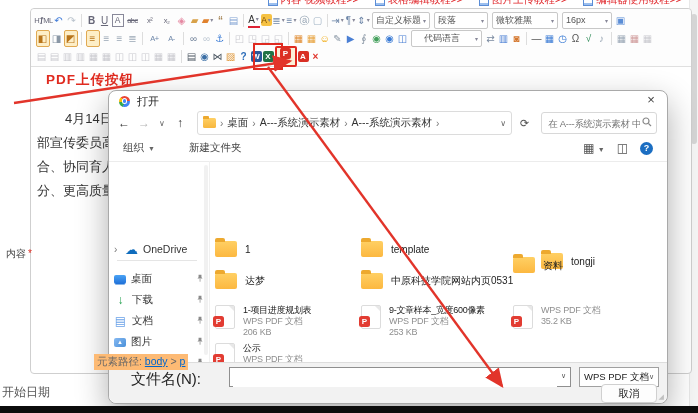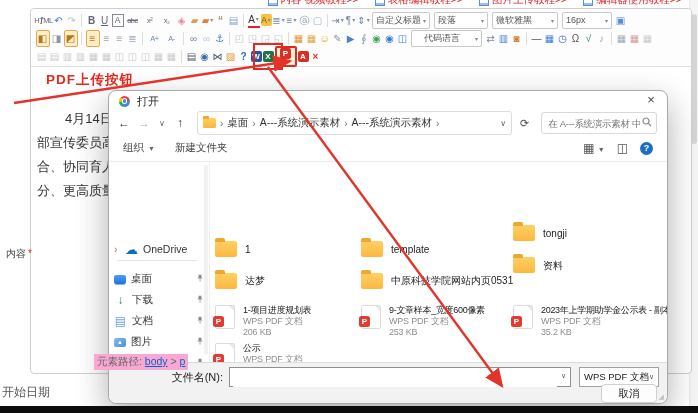--- a/index.html
+++ b/index.html
@@ -42,21 +42,21 @@
   .ed-line.indent{text-indent:28px;}
 
   .red-box{position:absolute;left:253px;top:43px;width:26px;height:23px;border:2px solid #e02b20;z-index:35;}
 
   .pdf-note{position:absolute;left:46px;top:71px;color:#e02b20;font-size:13.5px;font-weight:600;
             letter-spacing:1px;z-index:3;}
 
   .content-label{position:absolute;left:6px;top:247px;font-size:10px;color:#444;z-index:2;}
   .content-label .req{color:#e02b20;margin-left:2px;}
 
-  .elpath{position:absolute;left:94px;top:354px;z-index:60;font-size:10.5px;color:#666;background:#f9a8d4;
+  .elpath{position:absolute;left:94px;top:354px;z-index:60;font-size:10.5px;color:#666;background:#fdba74;
           padding:1px 3px;}
   .elpath a{color:#0066cc;text-decoration:underline;cursor:pointer;}
 
   
   .pg-scroll{position:absolute;right:0;top:0;width:8px;height:413px;background:#f5f5f5;border-left:1px solid #e8e8e8;z-index:0;}
   .pg-thumb{position:absolute;left:1px;top:14px;width:6px;height:130px;background:#d5d5d5;border-radius:3px;}
 
   
   .dlg{position:absolute;left:108px;top:90px;width:558px;height:312px;background:#fff;border:1px solid #a9a9a9;
        border-radius:8px;box-shadow:0 12px 32px rgba(0,0,0,.32);z-index:30;}
@@ -120,21 +120,21 @@
   .pdficon::before{content:"";position:absolute;right:0;top:0;border-style:solid;border-width:0 5px 5px 0;
                    border-color:transparent #e8e8e8 transparent transparent;}
   .plogo{position:absolute;left:-3px;bottom:1px;width:11px;height:11px;background:#e23c32;border-radius:2.5px;
          color:#fff;font-size:8px;font-weight:bold;text-align:center;line-height:11px;}
   .ftext{line-height:11px;}
   .fname{font-size:9px;color:#1a1a1a;white-space:nowrap;letter-spacing:-.3px;}
   .fmeta{font-size:9px;color:#8f8f8f;white-space:nowrap;letter-spacing:-.2px;}
 
   .dlg-foot{position:absolute;left:0;right:0;bottom:0;height:40px;background:#f2f2f2;border-top:1px solid #ddd;
             border-radius:0 0 8px 8px;}
-  .fn-label{position:absolute;left:0;top:7px;width:114px;text-align:right;font-size:11px;color:#222;}
+  .fn-label{position:absolute;left:0;top:7px;width:114px;text-align:center;font-size:15px;color:#222;}
   .fn-input{position:absolute;left:120px;top:4px;width:342px;height:20px;border:1px solid #8f8f8f;background:#fff;box-sizing:border-box;}
   .fn-input input{position:absolute;left:3px;top:1px;width:320px;height:16px;border:0;outline:0;font-size:10px;font-family:inherit;}
   .fn-chev{position:absolute;right:4px;top:4px;font-size:7px;color:#555;}
   .ft-select{position:absolute;left:470px;top:4px;width:80px;height:20px;border:1px solid #a0a0a0;background:#fff;
              box-sizing:border-box;display:flex;align-items:center;justify-content:space-between;padding:0 4px;cursor:pointer;}
   .ft-select .v{font-size:9.5px;color:#222;white-space:nowrap;}
   .ft-select .c{font-size:7px;color:#555;}
   .btn{position:absolute;height:19px;border-radius:4px;font-size:10.5px;color:#1a1a1a;display:flex;align-items:center;
        justify-content:center;cursor:pointer;box-sizing:border-box;background:#fdfdfd;}
   .btn-open{left:387px;top:21px;width:72px;border:1px solid #0067c0;box-shadow:0 0 0 1px #9ec7ec;}
@@ -354,21 +354,21 @@
             <circle cx="4" cy="4" r="3" fill="none" stroke="#888" stroke-width="1.2"></circle>
             <line x1="6.4" y1="6.4" x2="9" y2="9" stroke="#888" stroke-width="1.2"></line>
           </svg>
       </div>
     </div>
     <div class="dlg-cmd">
       <span class="cmd-item">
           <span>组织</span>
           <span class="cmd-dd">▼</span>
         </span>
-      <span class="cmd-item" style="margin-left:20px">
+      <span class="cmd-item" style="margin-left:34px">
           <span>新建文件夹</span>
         </span>
       <div class="cmd-right">
         <span class="vicon">▦ <span class="cmd-dd">▼</span></span>
         <span class="vicon">◫</span>
         <span class="help-circle">?</span>
       </div>
     </div>
     <div class="dlg-body">
       <div class="sb" id="sb">
@@ -459,34 +459,33 @@
           <div class="fi pdf" style="left: 152px; top: 144px;">
             <span class="pdficon">
               <span class="plogo">P</span>
             </span>
             <div class="ftext">
               <span class="fname" style="display: block;">9-文章样本_宽度600像素</span>
               <span class="fmeta" style="display: block;">WPS PDF 文档</span>
               <span class="fmeta" style="display: block;">253 KB</span>
             </div>
           </div>
-          <div class="fi folder" style="left: 304px; top: 64px;">
+          <div class="fi folder" style="left: 304px; top: 92px; padding-left: 28px;">
             <span class="fold"></span>
             <span class="flabel">tongji</span>
           </div>
           <div class="fi folder" style="left: 304px; top: 96px; align-items: flex-end;">
             <span class="fold"></span>
             <span class="flabel">资料</span>
           </div>
           <div class="fi pdf" style="left: 304px; top: 144px;">
             <span class="pdficon">
               <span class="plogo">P</span>
             </span>
             <div class="ftext">
-              <span class="fname" style="display: block;">2023年上学期助学金公示表 - 副本</span>
               <span class="fmeta" style="display: block;">WPS PDF 文档</span>
               <span class="fmeta" style="display: block;">35.2 KB</span>
             </div>
           </div>
         </div>
     </div>
     <div class="dlg-foot">
       <span class="fn-label">文件名(N):</span>
       <div class="fn-input">
         <input value="" style="">

